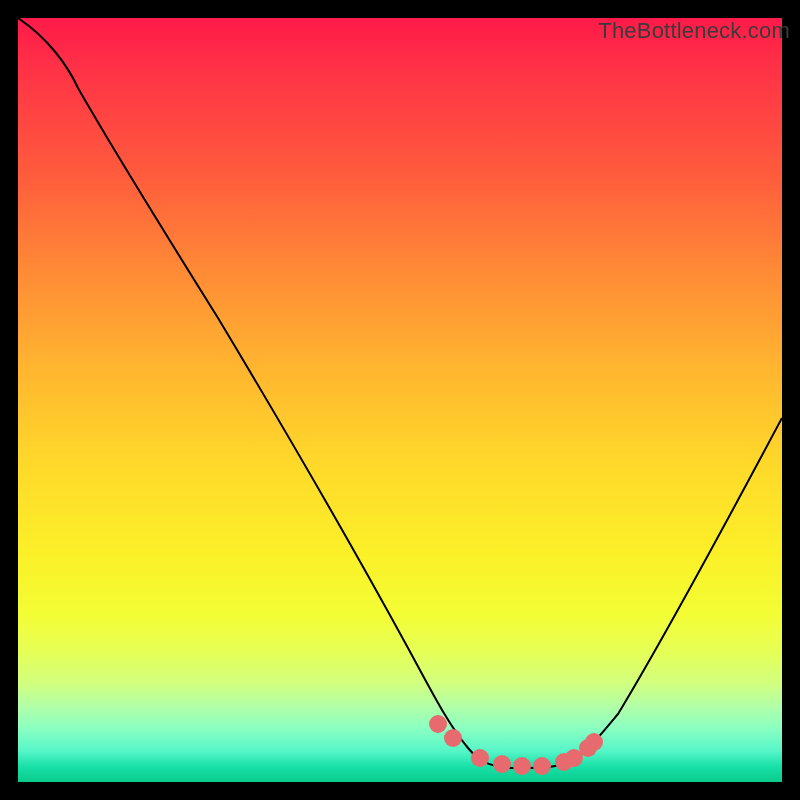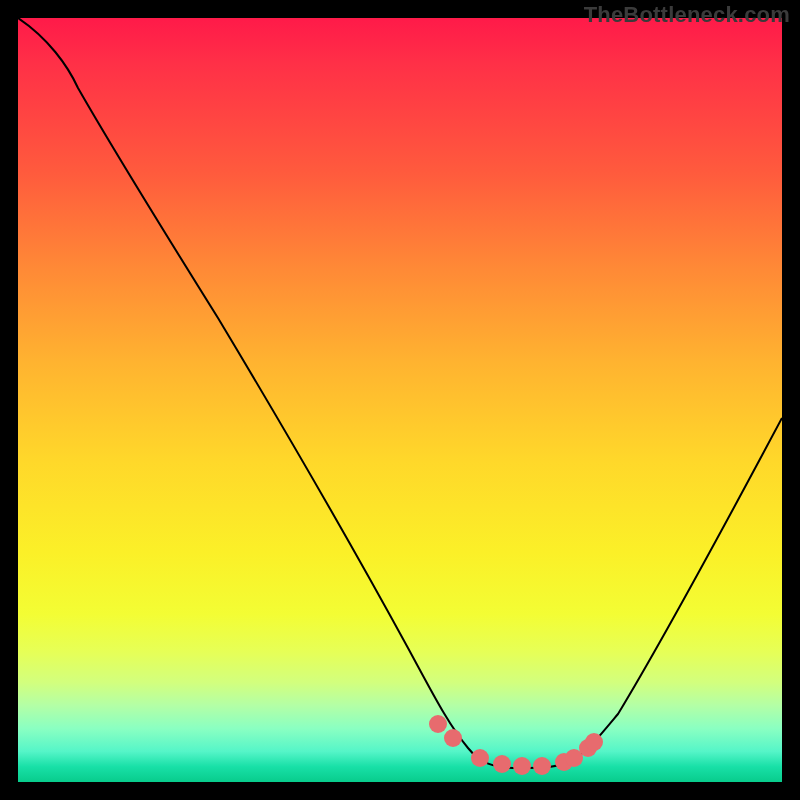--- a/index.html
+++ b/index.html
@@ -36,25 +36,25 @@
       #d2ff7e 87%,
       #b3ffa6 90%,
       #8affc2 93%,
       #55f5c8 96%,
       #18e0a7 98%,
       #08cc8c 100%
     );
   }
   .watermark {
     position: absolute;
-    top: 2px;
+    top: 18px;
     right: 10px;
     color: #3b3b3b;
     font-size: 22px;
-    font-weight: 700;
+    font-weight: 400;
     letter-spacing: 0.2px;
     user-select: none;
   }
   svg.curve {
     position: absolute;
     inset: 0;
   }
 </style>
 </head>
 <body>

